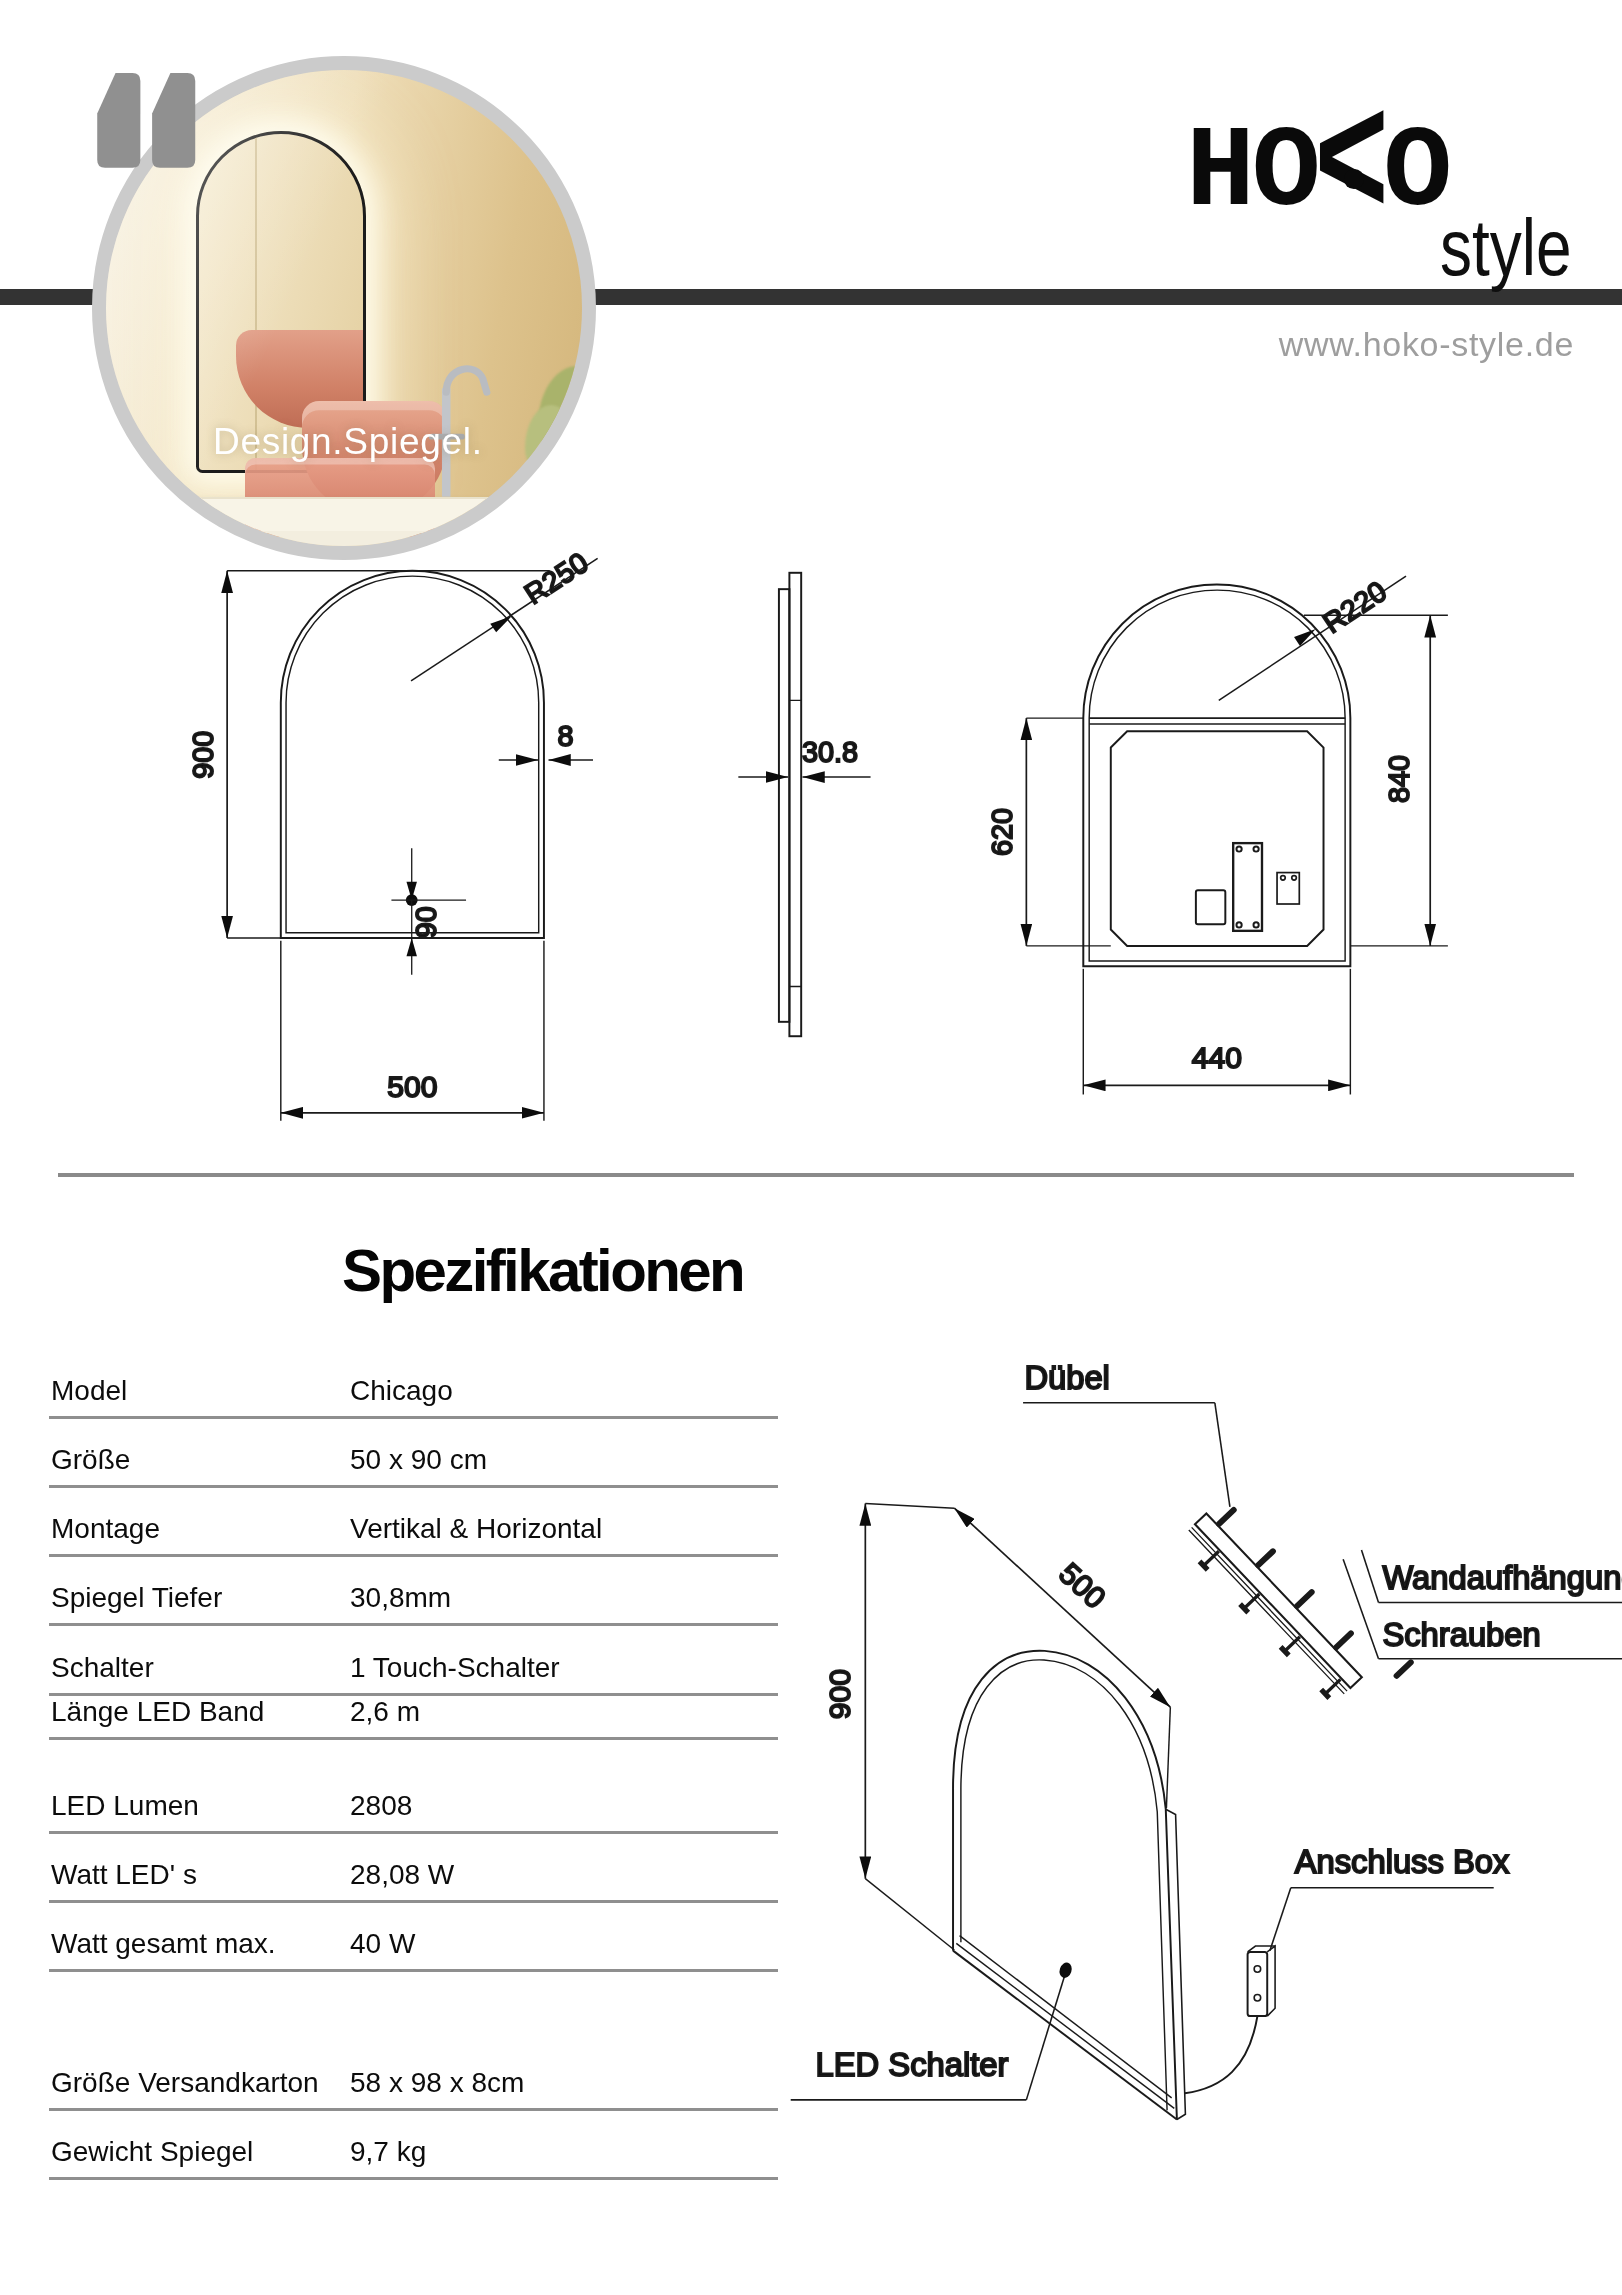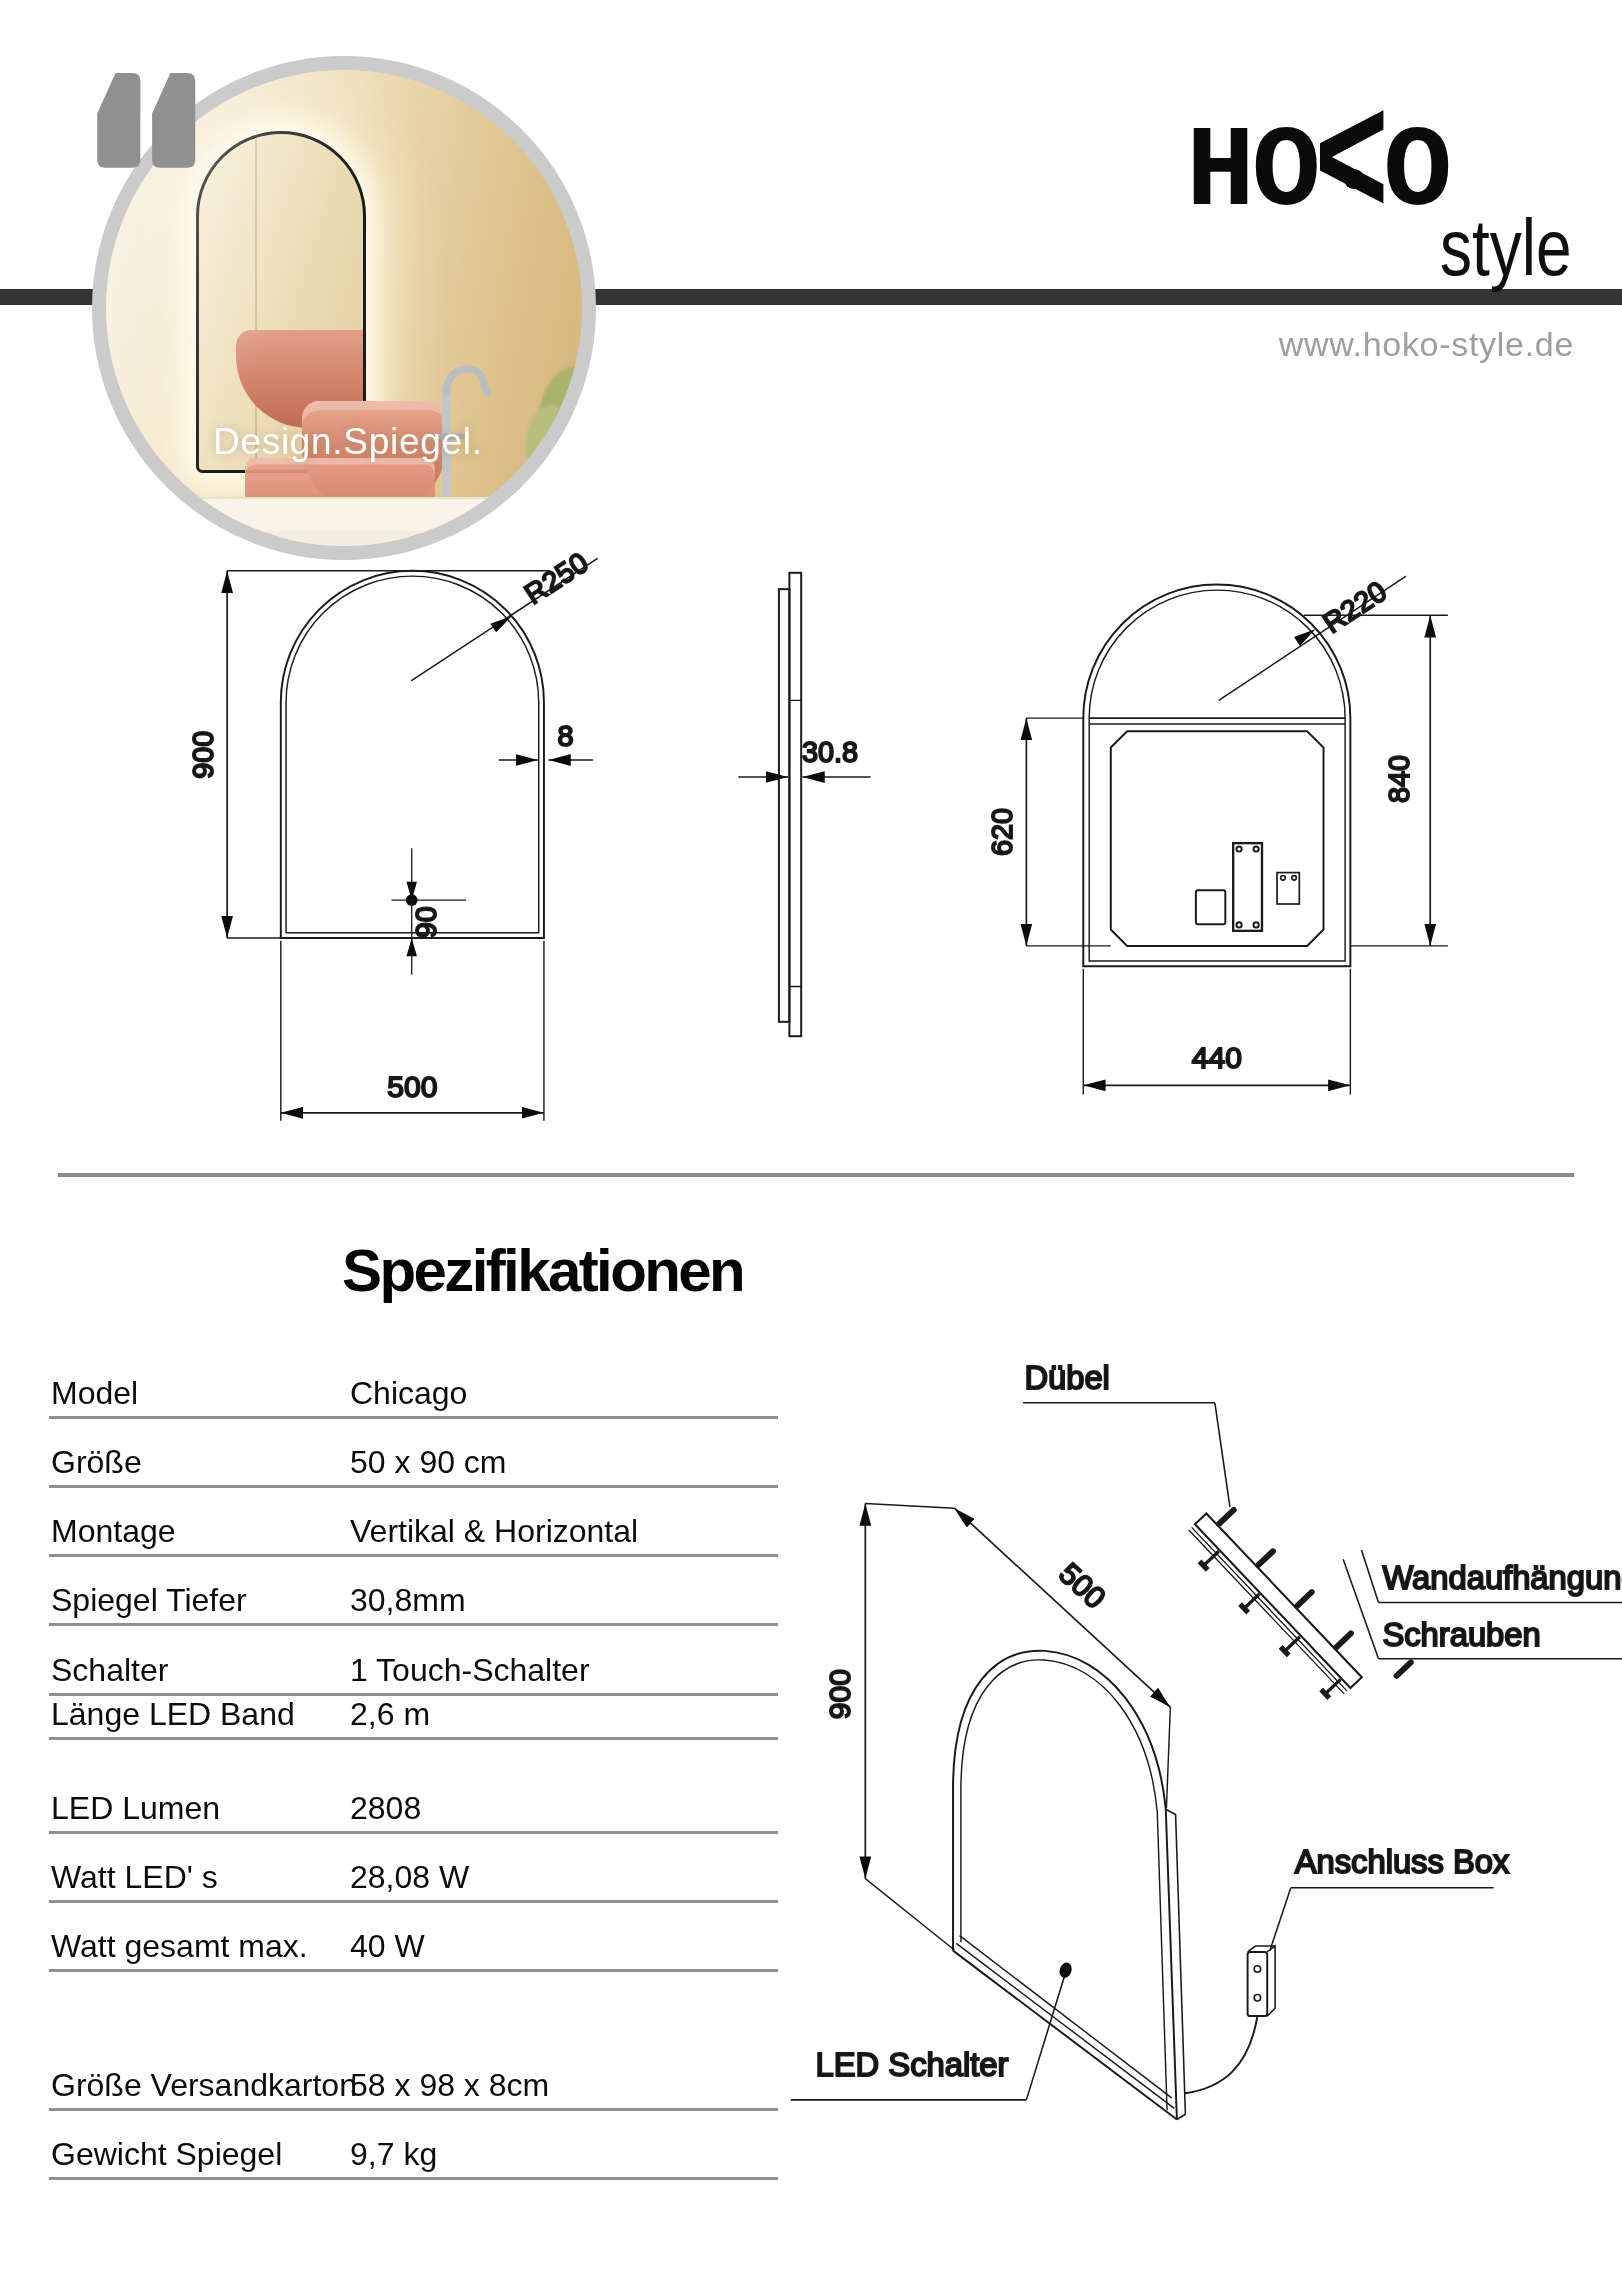--- a/index.html
+++ b/index.html
@@ -67,21 +67,21 @@
   #drawings{left:0;top:0;width:1622px;height:2295px;z-index:3;pointer-events:none;}
   #drawings path,#drawings line,#drawings rect,#drawings circle,#drawings ellipse,#drawings polyline{
     vector-effect:none;}
   .dimtext{font-family:"Liberation Sans",sans-serif;font-size:44px;fill:#0c0c0c;}
   .dimtext-lg{font-family:"Liberation Sans",sans-serif;font-size:46px;fill:#0c0c0c;}
   .lbltext{font-family:"Liberation Sans",sans-serif;font-size:50px;fill:#0c0c0c;}
 
   
   #divider{left:58px;top:1173px;width:1516px;height:3.9px;background:#8a8a8a;}
   #spec-title{left:342px;top:1236px;font-size:60px;font-weight:700;letter-spacing:-2.6px;color:#050505;}
-  .spec-row{left:49px;width:729px;height:41px;border-bottom:3.3px solid var(--soft-gray);font-size:32px;color:#0c0c0c;}
+  .spec-row{left:49px;width:729px;height:41px;border-bottom:3.3px solid var(--soft-gray);font-size:28px;color:#0c0c0c;}
   .spec-row .lab{position:absolute;left:2px;top:0;white-space:nowrap;}
   .spec-row .val{position:absolute;left:301px;top:0;white-space:nowrap;}
 </style>
 </head>
 <body>
 
 <div id="page">
 
   <div id="top-bar" class="abs"></div>
 

